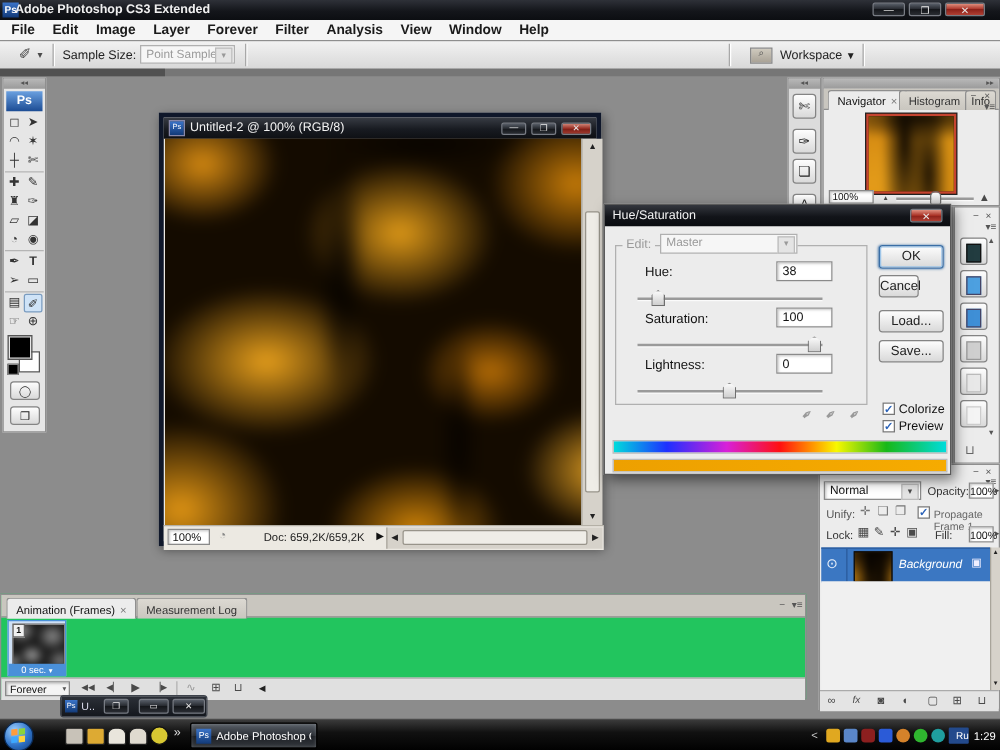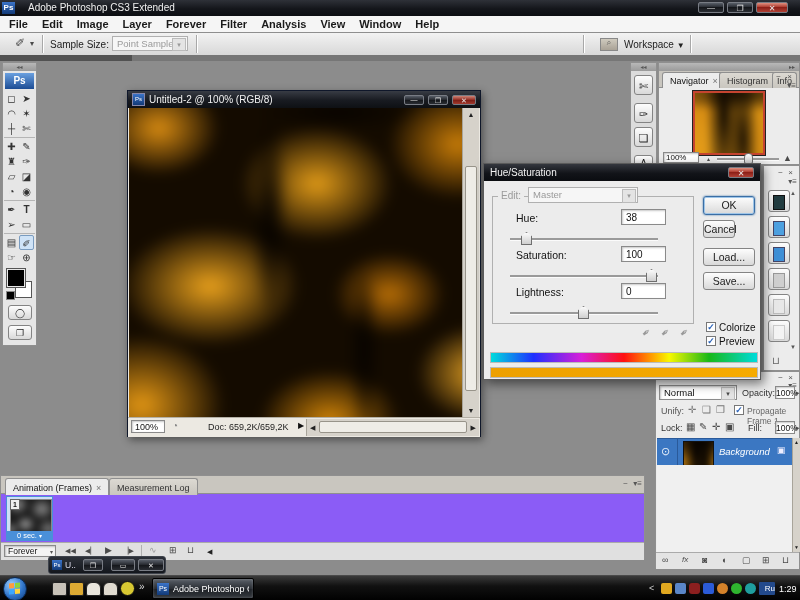--- a/index.html
+++ b/index.html
@@ -49,21 +49,21 @@
              border-radius:2px;color:#e8e8e8;text-align:center;box-sizing:border-box}
   .vsep{width:1px;background:#a8a8a8;box-shadow:1px 0 0 #fff}
 </style>
 </head>
 <body>
 
 <div id="stage">
 
   <div class="abs" style="left:0;top:0;width:800px;height:16px;background:linear-gradient(#2e3138,#14161b 55%,#0c0e12)">
     <div class="abs" style="left:2px;top:2px;width:13px;height:12px;background:linear-gradient(#3b74c9,#123a78);color:#fff;font-size:8px;font-weight:bold;text-align:center;line-height:12px">Ps</div>
-    <div class="abs" style="left:28px;top:2px;font-size:10px;font-weight:normal;color:#f0f0f0">Adobe Photoshop CS3 Extended</div>
+    <div class="abs" style="left:12px;top:2px;font-size:10px;font-weight:bold;color:#f0f0f0">Adobe Photoshop CS3 Extended</div>
     <div class="abs glass-btn" style="left:698px;top:2px;width:26px;height:11px;font-size:8px;line-height:9px">—</div>
     <div class="abs glass-btn" style="left:727px;top:2px;width:26px;height:11px;font-size:8px;line-height:11px">❐</div>
     <div class="abs glass-btn" style="left:756px;top:2px;width:32px;height:11px;font-size:8px;line-height:11px;background:linear-gradient(#e09080,#a83024 50%,#8c2018 50%,#b04034)">✕</div>
   </div>
 
   <div class="abs" style="left:0;top:16px;width:800px;height:16px;background:#f5f5f5;border-bottom:1px solid #8e8e8e;display:flex;align-items:center;gap:14px;padding-left:9px;font-size:11px;font-weight:bold;color:#1a1a1a">
     <span>File</span>
     <span>Edit</span>
     <span>Image</span>
     <span>Layer</span>
@@ -126,21 +126,21 @@
       <div class="tool">☞</div>
         <div class="tool">⊕</div>
     </div>
     <div class="abs" style="left:12px;top:218px;width:15px;height:15px;background:#fff;border:1px solid #555"></div>
     <div class="abs" style="left:4px;top:206px;width:16px;height:16px;background:#000;border:1px solid #e8e8e8;outline:1px solid #555"></div>
     <div class="abs" style="left:3px;top:228px;width:7px;height:7px;background:#000;border:1px solid #888"></div>
     <div class="abs btn3d" style="left:5px;top:242px;width:24px;height:15px;font-size:9px;line-height:14px">◯</div>
     <div class="abs btn3d" style="left:5px;top:262px;width:24px;height:15px;font-size:9px;line-height:14px">❐</div>
   </div>
 
-  <div class="abs" style="left:127px;top:90px;width:354px;height:347px;border:1px solid #0f172a;background:#ece9e2;box-shadow:2px 3px 8px rgba(0,0,0,.45);box-sizing:border-box">
+  <div class="abs" style="left:127px;top:90px;width:354px;height:347px;border:4px solid #0f172a;background:#ece9e2;box-shadow:2px 3px 8px rgba(0,0,0,.45);box-sizing:border-box">
     <div style="height:17px;background:linear-gradient(#383c44,#181b21 55%,#0e1014);display:flex;align-items:center;padding:0 4px;gap:4px">
       <span style="width:11px;height:11px;background:linear-gradient(#3b74c9,#123a78);border:1px solid #88a;color:#fff;font-size:6px;text-align:center;line-height:11px">Ps</span>
       <span style="font-size:10px;color:#f2f2f2">Untitled-2 @ 100% (RGB/8)</span>
       <span style="flex:1"></span>
       <span class="glass-btn" style="width:20px;height:10px;font-size:7px;line-height:8px">—</span>
       <span class="glass-btn" style="width:20px;height:10px;font-size:7px;line-height:10px">❐</span>
       <span class="glass-btn" style="width:24px;height:10px;font-size:7px;line-height:10px;background:linear-gradient(#d08578,#93291f 50%,#7a1d15 50%,#a33a2e)">✕</span>
     </div>
     <div class="texwrap" style="left:1px;top:17px;width:333px;height:309px">
       <div class="tex-o"></div>
@@ -273,21 +273,21 @@
       <span class="abs icn" style="left:6px;top:3px;font-size:9px">∞</span>
       <span class="abs icn" style="left:26px;top:3px;font-size:8px;font-style:italic">fx</span>
       <span class="abs icn" style="left:46px;top:3px;font-size:9px">◙</span>
       <span class="abs icn" style="left:66px;top:3px;font-size:9px">◐</span>
       <span class="abs icn" style="left:86px;top:3px;font-size:9px">▢</span>
       <span class="abs icn" style="left:106px;top:3px;font-size:9px">⊞</span>
       <span class="abs icn" style="left:126px;top:3px;font-size:9px">⊔</span>
     </div>
   </div>
 
-  <div class="abs panel" style="left:0;top:475px;width:645px;height:84px;background:#8b5cf6">
+  <div class="abs panel" style="left:0;top:475px;width:645px;height:84px;background:#22c55e">
     <div style="position:relative;height:17px;background:#c9c6bf;border-bottom:1px solid #8f8f8f">
       <span class="tab active" style="position:absolute;left:4px;top:2px">
         <span>Animation (Frames)</span>
           <span style="color:#777">×</span>
       </span>
       <span class="tab" style="position:absolute;left:108px;top:2px">Measurement Log</span>
       <span class="abs minix" style="right:14px;top:3px">−</span>
       <span class="abs minix" style="right:2px;top:3px;letter-spacing:0">▾≡</span>
     </div>
 

